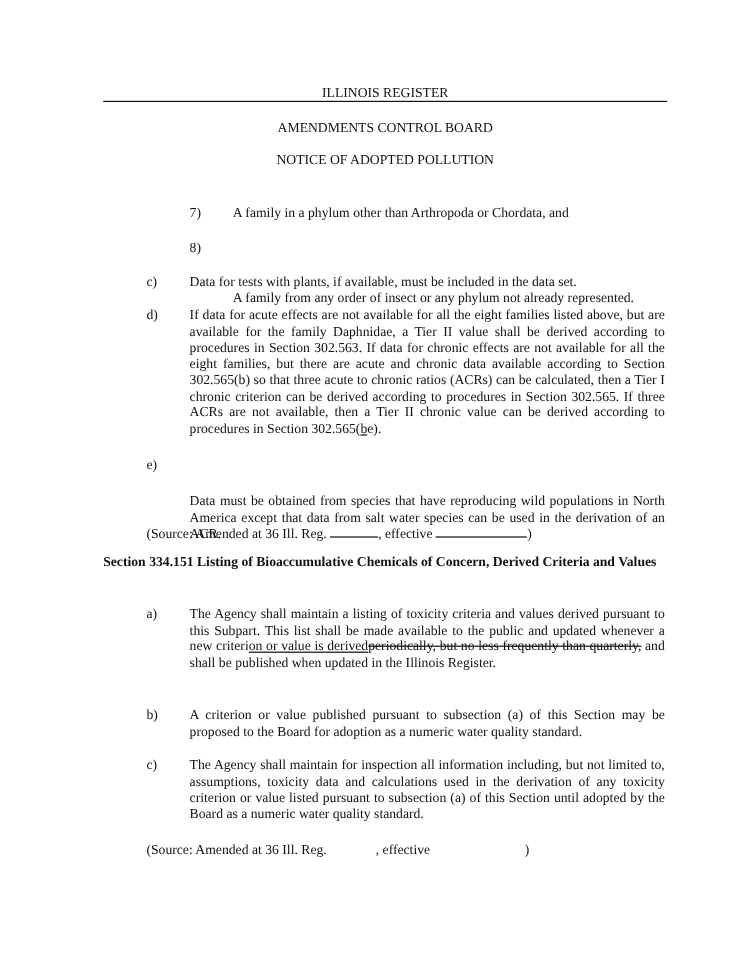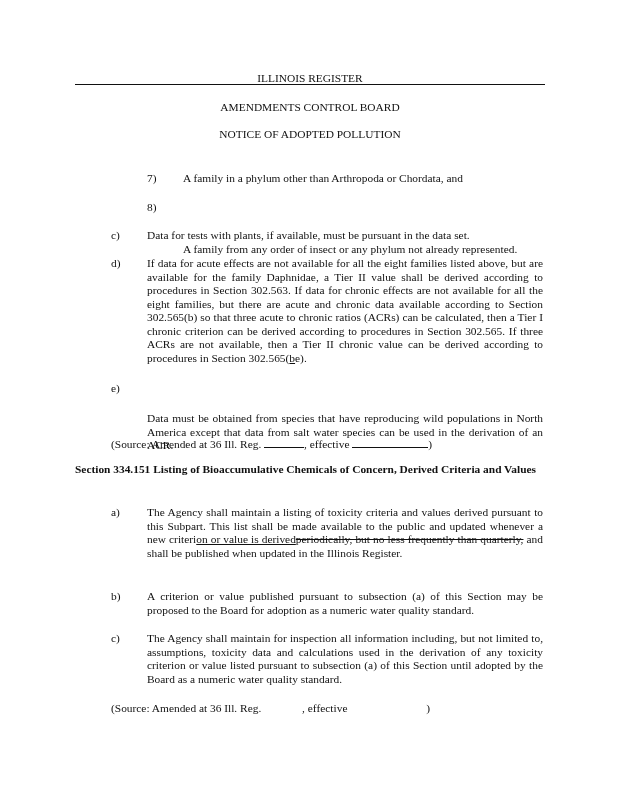--- a/index.html
+++ b/index.html
@@ -1,18 +1,18 @@
 <!DOCTYPE html>
 <html><head>
   <meta charset="utf-8">
   <style>
     html, body { margin: 0; padding: 0; background: #ffffff; }
     body { width: 618px; height: 800px; position: relative; overflow: hidden;
            font-family: "Liberation Serif", "DejaVu Serif", serif; color: #111; font-size: 11.4px; }
-    .page { position: absolute; left: 4px; top: 0; width: 509px; height: 800px; border-radius: 28px; }
+    .page { position: absolute; left: 15px; top: 0; width: 509px; height: 800px; border-radius: 28px; }
     .hdr { position: absolute; left: 71px; width: 470px; text-align: center; }
     .hdr-1 { top: 72px; }
     .rule { position: absolute; left: 71px; top: 84px; width: 470px; height: 1px; background: #111; }
     .hdr-2 { top: 101px; }
     .hdr-3 { top: 128px; }
     .abs { position: absolute; line-height: 13.5px; }
     .txt { position: absolute; width: 396px; text-align: justify; }
     .ins { text-decoration: underline; }
     .del { text-decoration: line-through; }
     .blank { display: inline-block; border-bottom: 1px solid #111; height: 10px; vertical-align: baseline; }
@@ -29,21 +29,21 @@
   <div class="hdr hdr-2">AMENDMENTS CONTROL BOARD</div>
   <div class="hdr hdr-3">NOTICE OF ADOPTED POLLUTION</div>
 
   <div class="abs" style="left:143px; top:172px;">7)</div>
   <div class="abs" style="left:179px; top:172px; width:370px;">A family in a phylum other than Arthropoda or Chordata, and</div>
 
   <div class="abs" style="left:143px; top:201px;">8)</div>
   <div class="abs" style="left:179px; top:201px; width:380px;margin-top:42px;">A family from any order of insect or any phylum not already represented.</div>
 
   <div class="abs" style="left:107px; top:229px;">c)</div>
-  <div class="abs" style="left:143px; top:229px; width:400px;">Data for tests with plants, if available, must be pursuant in the data set.</div>
+  <div class="abs" style="left:143px; top:229px; width:400px;">Data for tests with plants, if available, must be included in the data set.</div>
 
   <div class="abs" style="left:107px; top:257px;">d)</div>
   <div class="abs txt" style="left:143px; top:257px;"><span>If data for acute effects are not available for all the eight families listed above, but are available for the family Daphnidae, a Tier II value shall be derived according to procedures in Section 302.563.  If data for chronic effects are not available for all the eight families, but there are acute and chronic data available according to Section 302.565(b) so that three acute to chronic ratios (ACRs) can be calculated, then a Tier I chronic criterion can be derived according to procedures in Section 302.565.  If three ACRs are not available, then a Tier II chronic value can be derived according to procedures in Section 302.565(</span><span class="ins">b</span><span>e).</span></div>
 
   <div class="abs" style="left:107px; top:382px;">e)</div>
   <div class="abs txt" style="left:143px; top:382px;margin-top:30px;">Data must be obtained from species that have reproducing wild populations in North America except that data from salt water species can be used in the derivation of an ACR.</div>
 
   <div class="abs" style="left:107px; top:437px; white-space:nowrap;"><span>(Source:  Amended at 36 Ill. Reg. </span><span class="blank" style="width:40px;"></span><span>, effective </span><span class="blank" style="width:76px;"></span><span>)</span></div>
 
   <div class="sec-head">Section 334.151  Listing of Bioaccumulative Chemicals of Concern, Derived Criteria and Values</div>

